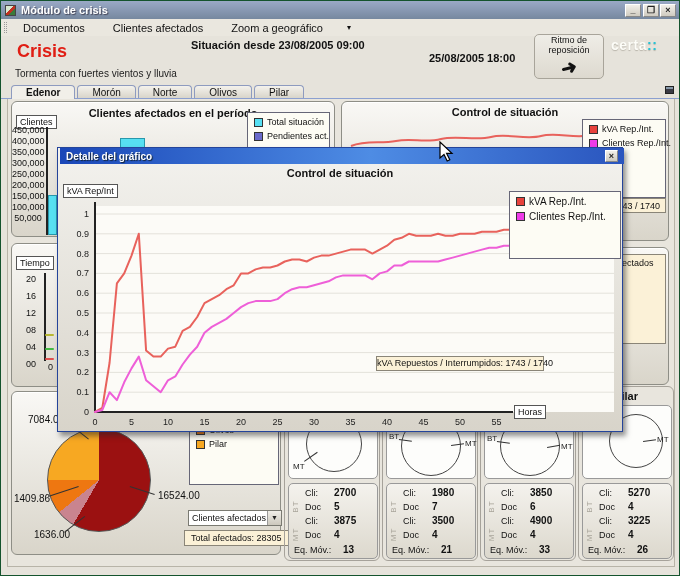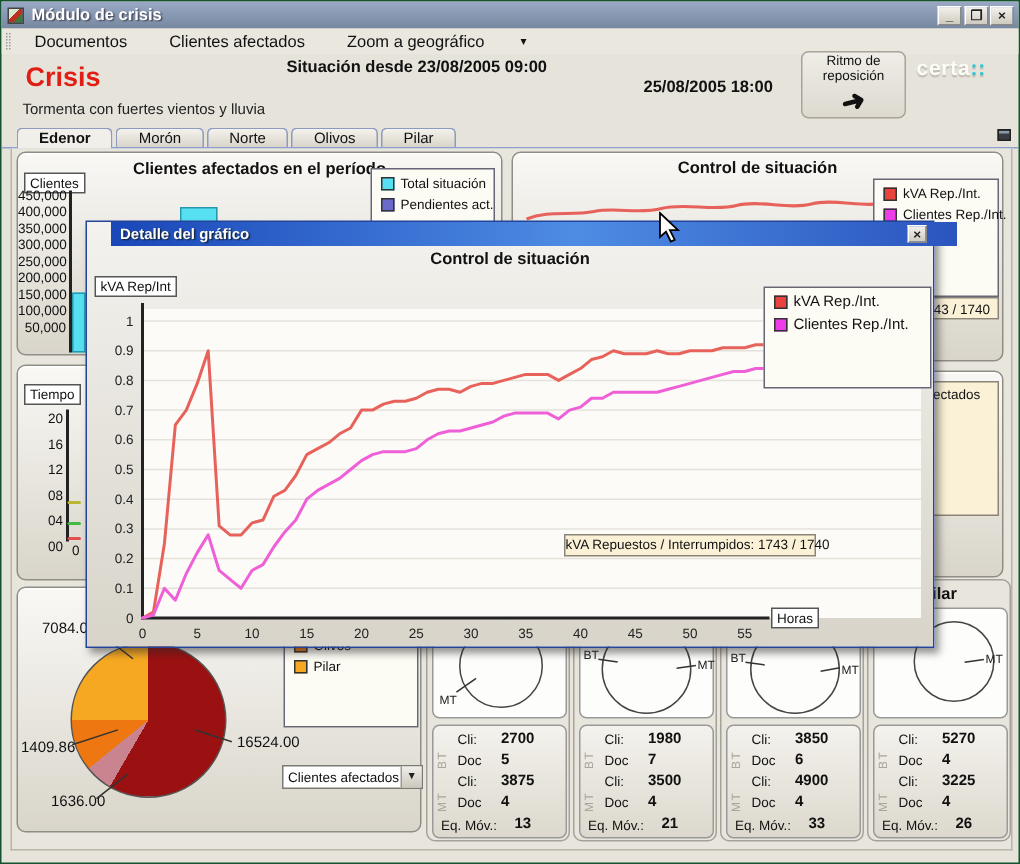--- a/index.html
+++ b/index.html
@@ -53,21 +53,21 @@
   
   .panel{border:1px solid #8E8E86;border-radius:6px;
     background:linear-gradient(#F9F8F5,#D9D5CA);box-shadow:inset 0 1px 0 #fff;}
   .wbox{background:#fff;border:1px solid #555;font-size:9px;padding:0 3px;line-height:12px;color:#111;white-space:nowrap;}
   .cream{background:#FBF1D7;border:1px solid #8A8578;font-size:9px;color:#111;white-space:nowrap;}
   .legendbox{background:#FDFCF4;border:1px solid #667;}
   .lrow{display:flex;align-items:center;margin:4px 0 0 6px;}
   .lsq{width:9px;height:9px;border:1px solid #333;margin-right:4px;flex:none;}
   .llb{font-size:9px;color:#111;white-space:nowrap;}
   .ptitle{font-size:11px;font-weight:bold;color:#111;text-align:center;width:100%;}
-  .tickcol .tick{font-size:9px;color:#111;text-align:right;}
+  .tickcol .tick{font-size:9px;color:#111;text-align:center;}
   .lead{position:absolute;background:#333;height:1px;transform-origin:0 0;}
 
   
   #panelA{left:10px;top:100px;width:324px;height:136px;}
   #panelA-title{top:5px;}
   #clientes-box{left:4px;top:13px;}
   #clientes-ticks{left:0px;top:23px;width:32px;}
   #clientes-ticks .tick{height:11px;line-height:11px;}
   #axisA{left:34px;top:25px;width:2px;height:108px;background:#222;}
   #barA1,#barA2{position:absolute;background:#57E0F2;border:1px solid #2898AC;}
@@ -119,21 +119,21 @@
   .vlab{position:absolute;left:-4px;width:20px;text-align:center;font-size:8px;color:#A9A59B;
     transform:rotate(-90deg);letter-spacing:1px;}
   .slab{position:absolute;left:16px;font-size:9px;color:#111;}
   .sval{position:absolute;left:45px;font-size:10px;font-weight:bold;color:#111;}
   .eqlab{position:absolute;left:5px;font-size:9px;color:#111;}
   .eqval{position:absolute;left:54px;font-size:10px;font-weight:bold;color:#111;}
 
   
   #dialog{left:56px;top:146px;width:566px;height:285px;border:1px solid #24449A;
     background:linear-gradient(#F3F2EE,#D8D4CA);box-shadow:3px 4px 5px rgba(40,40,40,.5);z-index:5;}
-  #dlg-titlebar{left:16px;top:0;width:564px;height:16px;
+  #dlg-titlebar{left:2px;top:0;width:564px;height:16px;
     background:linear-gradient(to right,#1A47B8,#4E8CE4 55%,#2A55BE);display:flex;align-items:center;}
   #dlg-title{color:#fff;font-size:10px;font-weight:bold;padding-left:6px;text-shadow:1px 1px 1px #123;}
   #dlg-close{position:absolute;right:4px;top:2px;width:13px;height:12px;background:linear-gradient(#F2F0EA,#CFCBC0);
     border:1px solid #888;border-top-color:#fff;border-left-color:#fff;font-size:9px;line-height:10px;
     text-align:center;font-weight:bold;color:#222;}
   #dlg-body{left:0;top:16px;width:564px;height:267px;}
   #dlg-chart-title{top:3px;}
   #kva-box{left:5px;top:20px;}
   #legendDlg{left:451px;top:27px;width:112px;height:68px;}
   #legendDlg .llb{font-size:10px;}
@@ -251,20 +251,21 @@
         </div>
         <div class="lrow">
           <span class="lsq" style="background: rgb(247, 168, 34);"></span>
           <span class="llb">Pilar</span>
         </div>
       </div>
     <div class="abs" id="comboC">
       <span class="cbtext">Clientes afectados</span>
       <span class="cbbtn">▼</span>
     </div>
+    <div class="cream abs" id="totalC">Total afectados: 28305</div>
   </div>
 
   <div id="panelD" class="abs panel">
     <div class="ptitle abs" id="panelD-title">Control de situación</div>
     <svg id="squiggleD" class="abs" width="290" height="22">
       <path d="M5,18 C20,12 35,16 50,13 S80,15 95,11 S130,13 145,9 S180,12 195,8 S230,11 245,7 L276,8" fill="none" stroke="#E8625C" stroke-width="2"></path>
     </svg>
     <div class="legendbox abs" id="legendD">
         <div class="lrow">
           <span class="lsq" style="background: rgb(232, 67, 60);"></span>

